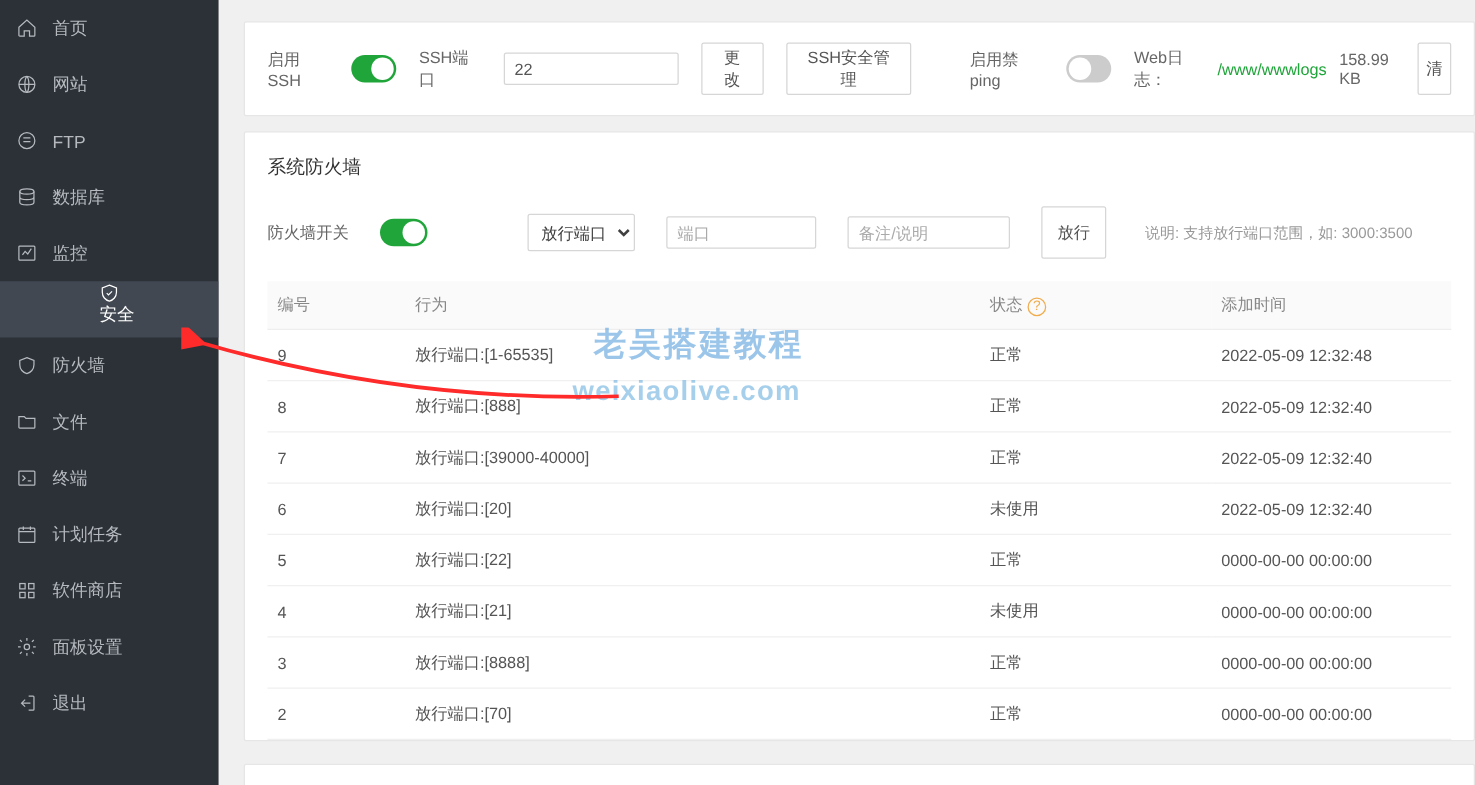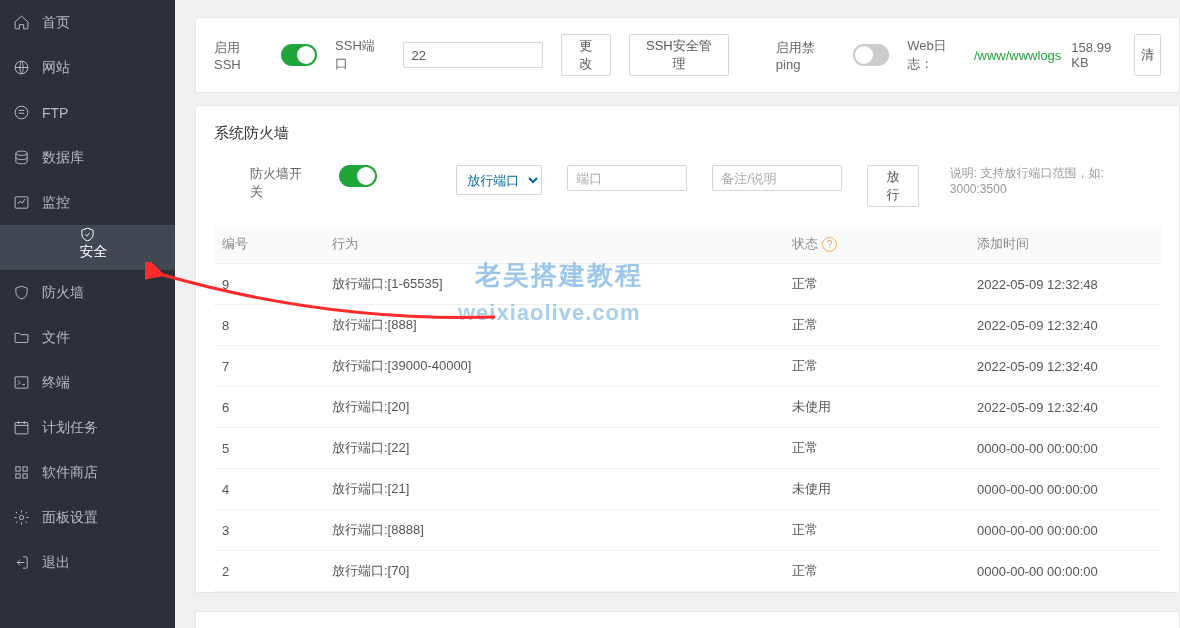--- a/index.html
+++ b/index.html
@@ -19,30 +19,30 @@
 .card.ssh { padding: 16px 18px; display: flex; align-items: center; gap: 18px; }
 
 .toggle { width: 38px; height: 22px; background: #20a53a; border-radius: 20px; position: relative; cursor: pointer; }
 .toggle::after { content: ""; position: absolute; right: 2px; top: 2px; width: 18px; height: 18px; background: #fff; border-radius: 50%; }
 .toggle.off { background: #ccc; }
 .toggle.off::after { right: auto; left: 2px; }
 
 .lbl { color: #666; }
 input[type=text] { border: 1px solid #d6d6d6; border-radius: 2px; height: 26px; padding: 0 8px; font-size: 13px; color: #555; }
 input[type=text]::placeholder { color: #aaa; }
-select { border: 1px solid #d6d6d6; border-radius: 2px; height: 30px; padding: 0 6px; font-size: 13px; color: #0369a1; background: #fff; }
+select { border: 1px solid #d6d6d6; border-radius: 2px; height: 30px; padding: 0 6px; font-size: 13px; color: #404040; background: #fff; }
 .btn { border: 1px solid #d6d6d6; background: #fff; height: 42px; padding: 0 12px; border-radius: 2px; cursor: pointer; color: #555; font-size: 13px; }
 
 .ssh-port-input { width: 140px; }
 .web-log-wrap { margin-left: auto; display: flex; align-items: center; gap: 10px; }
 .green-link { color: #20a53a; }
 
 .card.firewall { padding: 18px 18px 0 18px; }
 .card.firewall h3 { font-size: 15px; font-weight: normal; color: #333; margin-bottom: 22px; }
-.fw-controls { display: flex; gap: 25px; margin-bottom: 18px; margin-left: 36px; }
+.fw-controls { display: flex; align-items: center; gap: 25px; margin-bottom: 18px; }
 .fw-controls .hint { color: #999; font-size: 12px; margin-left: 6px; }
 
 table { width: 100%; border-collapse: collapse; }
 thead th { text-align: left; font-weight: normal; color: #888; padding: 10px 8px; border-bottom: 1px solid #eee; background: #fafafa; font-size: 13px; }
 tbody td { padding: 11px 8px; border-bottom: 1px solid #f0f0f0; color: #555; font-size: 13px; }
 th.col-id, td.col-id { width: 110px; }
 th.col-action, td.col-action { width: 460px; }
 th.col-status, td.col-status { width: 185px; }
 
 .help-icon { display: inline-flex; width: 15px; height: 15px; border: 1px solid #f0ad4e; border-radius: 50%; color: #f0ad4e; align-items: center; justify-content: center; font-size: 11px; margin-left: 4px; }

